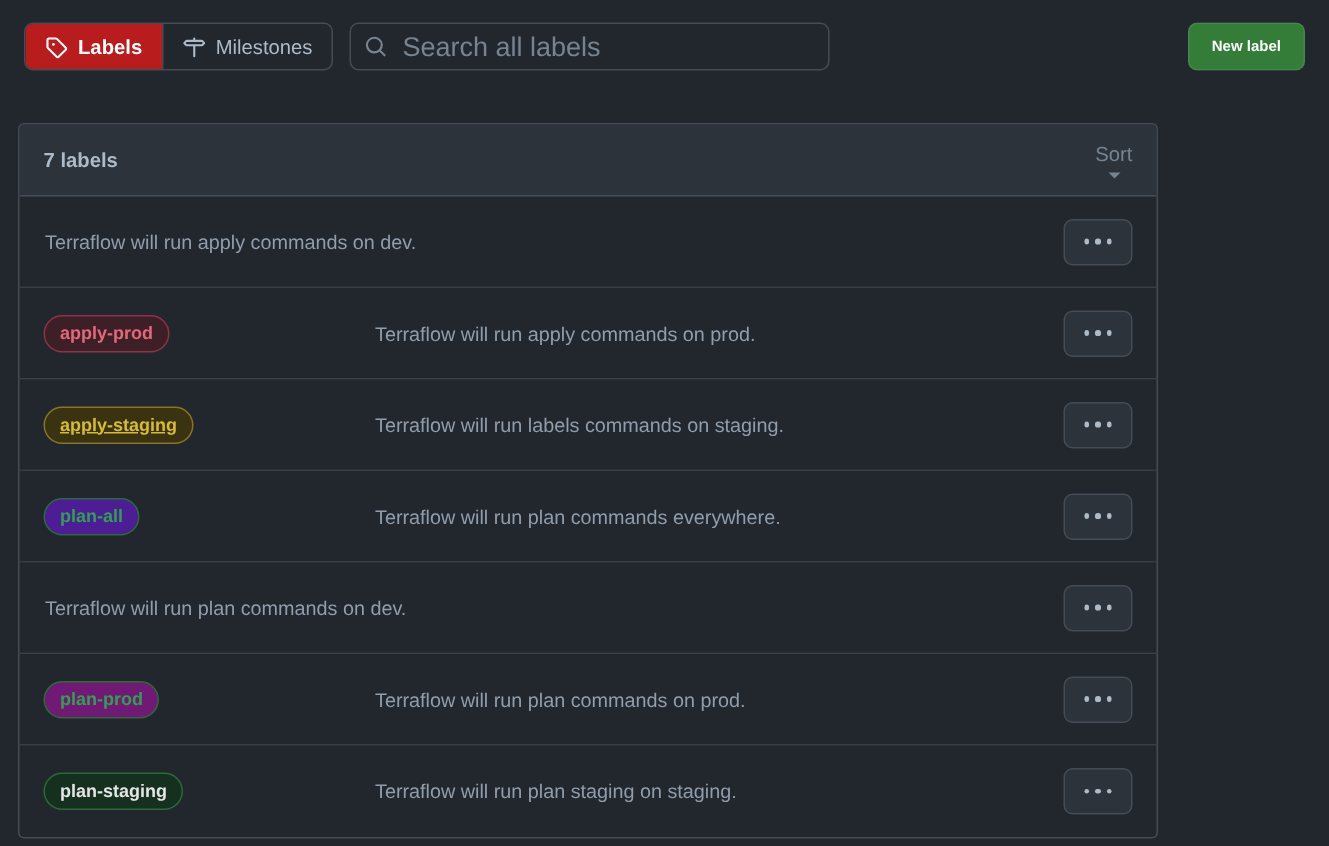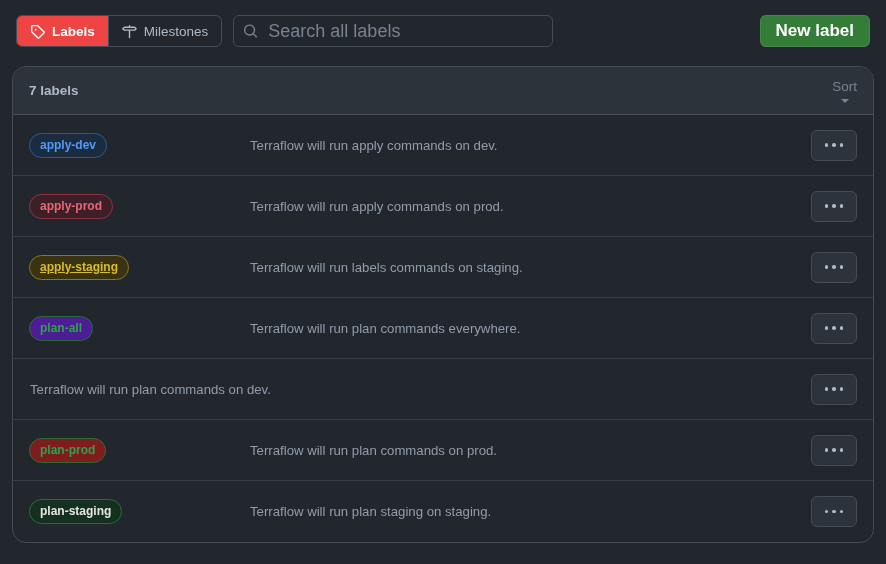--- a/index.html
+++ b/index.html
@@ -49,21 +49,21 @@
     font-size: 13.5px;
     color: #adbac7;
     background: transparent;
     border: none;
     cursor: pointer;
     white-space: nowrap;
     font-family: "Liberation Sans", sans-serif;
   }
   .seg-btn + .seg-btn { border-left: 1px solid #444c56; }
   .seg-btn.active {
-    background: #ef4444;
+    background: #b91c1c;
     color: #ffffff;
     font-weight: 600;
   }
   .seg-btn .ico { display: flex; align-items: center; }
 
   .search-wrap {
     position: relative;
     margin-left: 11px;
     width: 320px;
     height: 32px;
@@ -93,34 +93,34 @@
   .new-label-btn {
     position: absolute;
     right: 16px;
     top: 15px;
     height: 32px;
     padding: 0 15px;
     background: #347d39;
     border: 1px solid rgba(205,217,229,0.12);
     border-radius: 6px;
     color: #ffffff;
-    font-size: 17px;
+    font-size: 10px;
     font-weight: 600;
     cursor: pointer;
     font-family: "Liberation Sans", sans-serif;
   }
 
   
   .card {
     position: absolute;
     left: 12px;
-    top: 66px;
-    width: 862px;
+    top: 82px;
+    width: 760px;
     border: 1px solid #444c56;
-    border-radius: 14px;
+    border-radius: 4px;
     background: #22272e;
     overflow: hidden;
   }
 
   .card-header {
     height: 48px;
     background: #2d333b;
     border-bottom: 1px solid #444c56;
     display: flex;
     align-items: center;
@@ -254,23 +254,20 @@
     <div class="card-header">
       <span class="card-header-title">7 labels</span>
       <button class="sort-btn">
         <span>Sort</span>
         <span class="caret"></span>
       </button>
     </div>
 
     <div id="rows">
         <div class="label-row">
-          <div class="col-name">
-            <span class="label-pill" style="color: rgb(83, 155, 245); border-color: rgb(43, 91, 149); background: rgb(27, 43, 64);">apply-dev</span>
-          </div>
           <div class="col-desc">Terraflow will run apply commands on dev.</div>
           <div class="col-actions">
             <button class="kebab-btn">
               <i></i>
               <i></i>
               <i></i>
             </button>
           </div>
         </div>
         <div class="label-row">
@@ -317,21 +314,21 @@
           <div class="col-actions">
             <button class="kebab-btn">
               <i></i>
               <i></i>
               <i></i>
             </button>
           </div>
         </div>
         <div class="label-row">
           <div class="col-name">
-            <span class="label-pill" style="color: rgb(48, 161, 78); border-color: rgb(42, 107, 56); background: #7f1d1d;">plan-prod</span>
+            <span class="label-pill" style="color: rgb(48, 161, 78); border-color: rgb(42, 107, 56); background: #701a75;">plan-prod</span>
           </div>
           <div class="col-desc">Terraflow will run plan commands on prod.</div>
           <div class="col-actions">
             <button class="kebab-btn">
               <i></i>
               <i></i>
               <i></i>
             </button>
           </div>
         </div>

